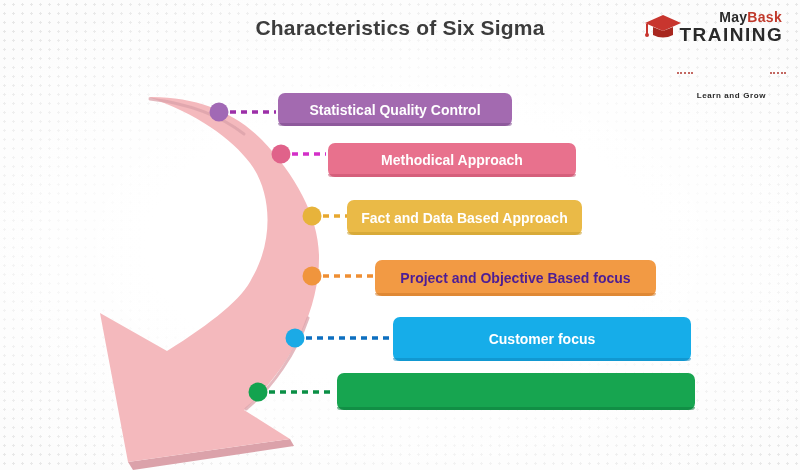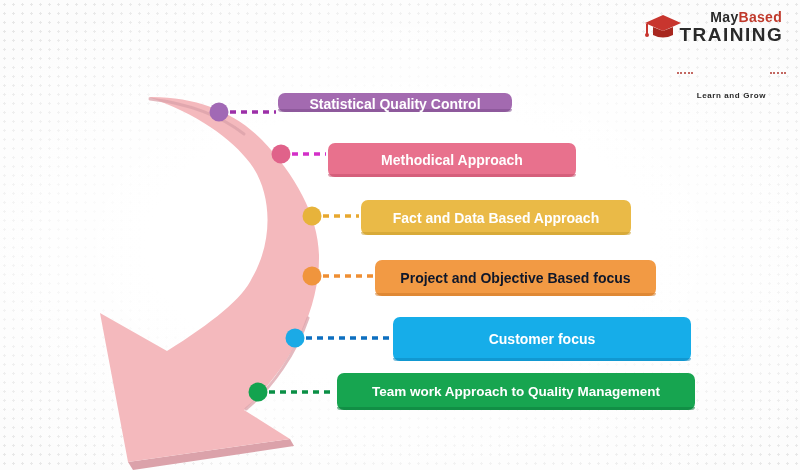--- a/index.html
+++ b/index.html
@@ -33,20 +33,21 @@
   .logo .training{font-size:19px;font-weight:700;letter-spacing:1.5px;margin-top:1px;}
   .logo .tagrow{display:flex;align-items:center;margin-top:2px;width:100%;justify-content:center;}
   .logo .tagline{font-size:8px;font-weight:700;letter-spacing:.6px;margin:0 4px;}
   .logo .dashline{width:16px;height:0;border-top:2px dotted #b5433c;opacity:.8;}
 </style>
 </head>
 <body>
 
 <div class="canvas">
 
+  <div class="title" style="color: rgb(60, 60, 60);">Characteristics of Six Sigma</div>
 
   <svg class="layer" width="800" height="470" viewBox="0 0 800 470">
 
     <path d="M128,462 L290,439 L294,446 L133,470 Z" fill="#dba2aa"></path>
 
     <path d="M148,97
              C195,96 235,112 262,140
              C295,175 318,215 319,255
              C320,310 290,368 244,410
              L290,439 L128,462 L100,313 L167,351
@@ -65,55 +66,54 @@
     <line x1="269" y1="392" x2="335" y2="392" stroke-width="3.5" stroke-dasharray="6,5" stroke="#0a8f45"></line>
 
     <circle cx="219" cy="112" r="9.5" fill="#a169b5"></circle>
     <circle cx="281" cy="154" r="9.5" fill="#e0628a"></circle>
     <circle cx="312" cy="216" r="9.5" fill="#e7b33b"></circle>
     <circle cx="312" cy="276" r="9.5" fill="#f0953d"></circle>
     <circle cx="295" cy="338" r="9.5" fill="#1baae6"></circle>
     <circle cx="258" cy="392" r="9.5" fill="#13a34f"></circle>
   </svg>
 
-  <div class="pill" style="left: 278px; top: 93px; width: 234px; height: 19px; background-color: rgb(163, 106, 176); align-items: flex-end;">
+  <div class="pill" style="left: 278px; top: 93px; width: 234px; height: 33px; background-color: rgb(163, 106, 176);">
     <span style="color: rgb(255, 255, 255);">Statistical Quality Control</span>
       <i class="edge" style="background-color: rgb(126, 74, 141);"></i>
   </div>
   <div class="pill" style="left: 328px; top: 143px; width: 248px; height: 34px; background-color: rgb(232, 113, 141);">
     <span style="color: rgb(255, 255, 255);">Methodical Approach</span>
       <i class="edge" style="background-color: rgb(196, 80, 110);"></i>
   </div>
-  <div class="pill" style="left: 361px; top: 200px; width: 270px; height: 35px; background-color: rgb(234, 186, 71);">
+  <div class="pill" style="left: 347px; top: 200px; width: 235px; height: 35px; background-color: rgb(234, 186, 71);">
     <span style="color: rgb(255, 255, 255);">Fact and Data Based Approach</span>
       <i class="edge" style="background-color: rgb(201, 156, 43);"></i>
   </div>
   <div class="pill" style="left: 375px; top: 260px; width: 281px; height: 36px; background-color: rgb(242, 154, 68);">
-    <span style="color: #0f172a;">Project and Objective Based focus</span>
+    <span style="color: #4c1d95;">Project and Objective Based focus</span>
       <i class="edge" style="background-color: rgb(207, 122, 40);"></i>
   </div>
   <div class="pill" style="left: 393px; top: 317px; width: 298px; height: 44px; background-color: rgb(22, 173, 233);">
     <span style="color: rgb(255, 255, 255);">Customer focus</span>
       <i class="edge" style="background-color: rgb(14, 134, 189);"></i>
   </div>
   <div class="pill" style="left: 337px; top: 373px; width: 358px; height: 37px; font-size: 13.5px; background-color: rgb(23, 165, 80);">
-    <span style="color: rgb(255, 255, 255);">Team work Approach to Quality Management</span>
       <i class="edge" style="background-color: rgb(12, 125, 60);"></i>
   </div>
 
   <div class="logo">
     <svg class="cap" width="40" height="34" viewBox="0 0 40 34">
       <polygon points="20,3 38,11 20,19 2,11" fill="#c8352e"></polygon>
       <path d="M10,15 L10,23 Q20,28 30,23 L30,15 L20,19 Z" fill="#a8271f"></path>
       <path d="M4,12 L4,22" stroke="#c8352e" stroke-width="2" fill="none"></path>
       <circle cx="4" cy="23" r="2" fill="#c8352e"></circle>
     </svg>
     <div class="text">
       <div class="brand">
-        <span style="color: rgb(42, 42, 42);">May</span><span style="color: rgb(192, 57, 43);">Based</span>
+        <span style="color: rgb(42, 42, 42);">May</span><span style="color: rgb(192, 57, 43);">Bask</span>
       </div>
       <div class="training" style="color: rgb(42, 42, 42);">TRAINING</div>
       <div class="tagrow">
         <i class="dashline"></i>
         <span class="tagline" style="color: rgb(42, 42, 42); margin-top: 46px;">Learn and Grow</span>
         <i class="dashline"></i>
       </div>
     </div>
   </div>
 

